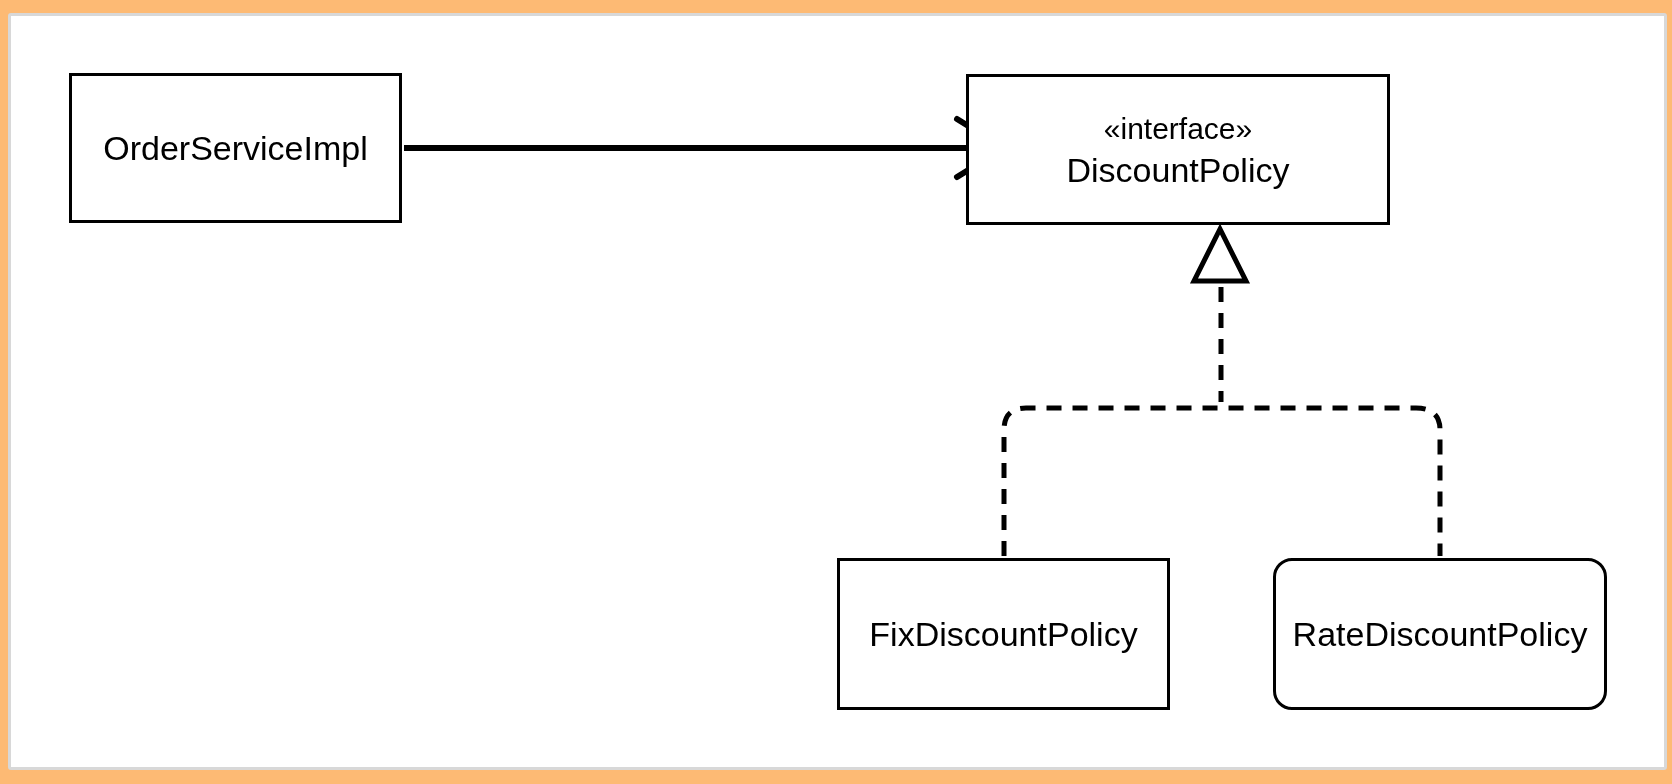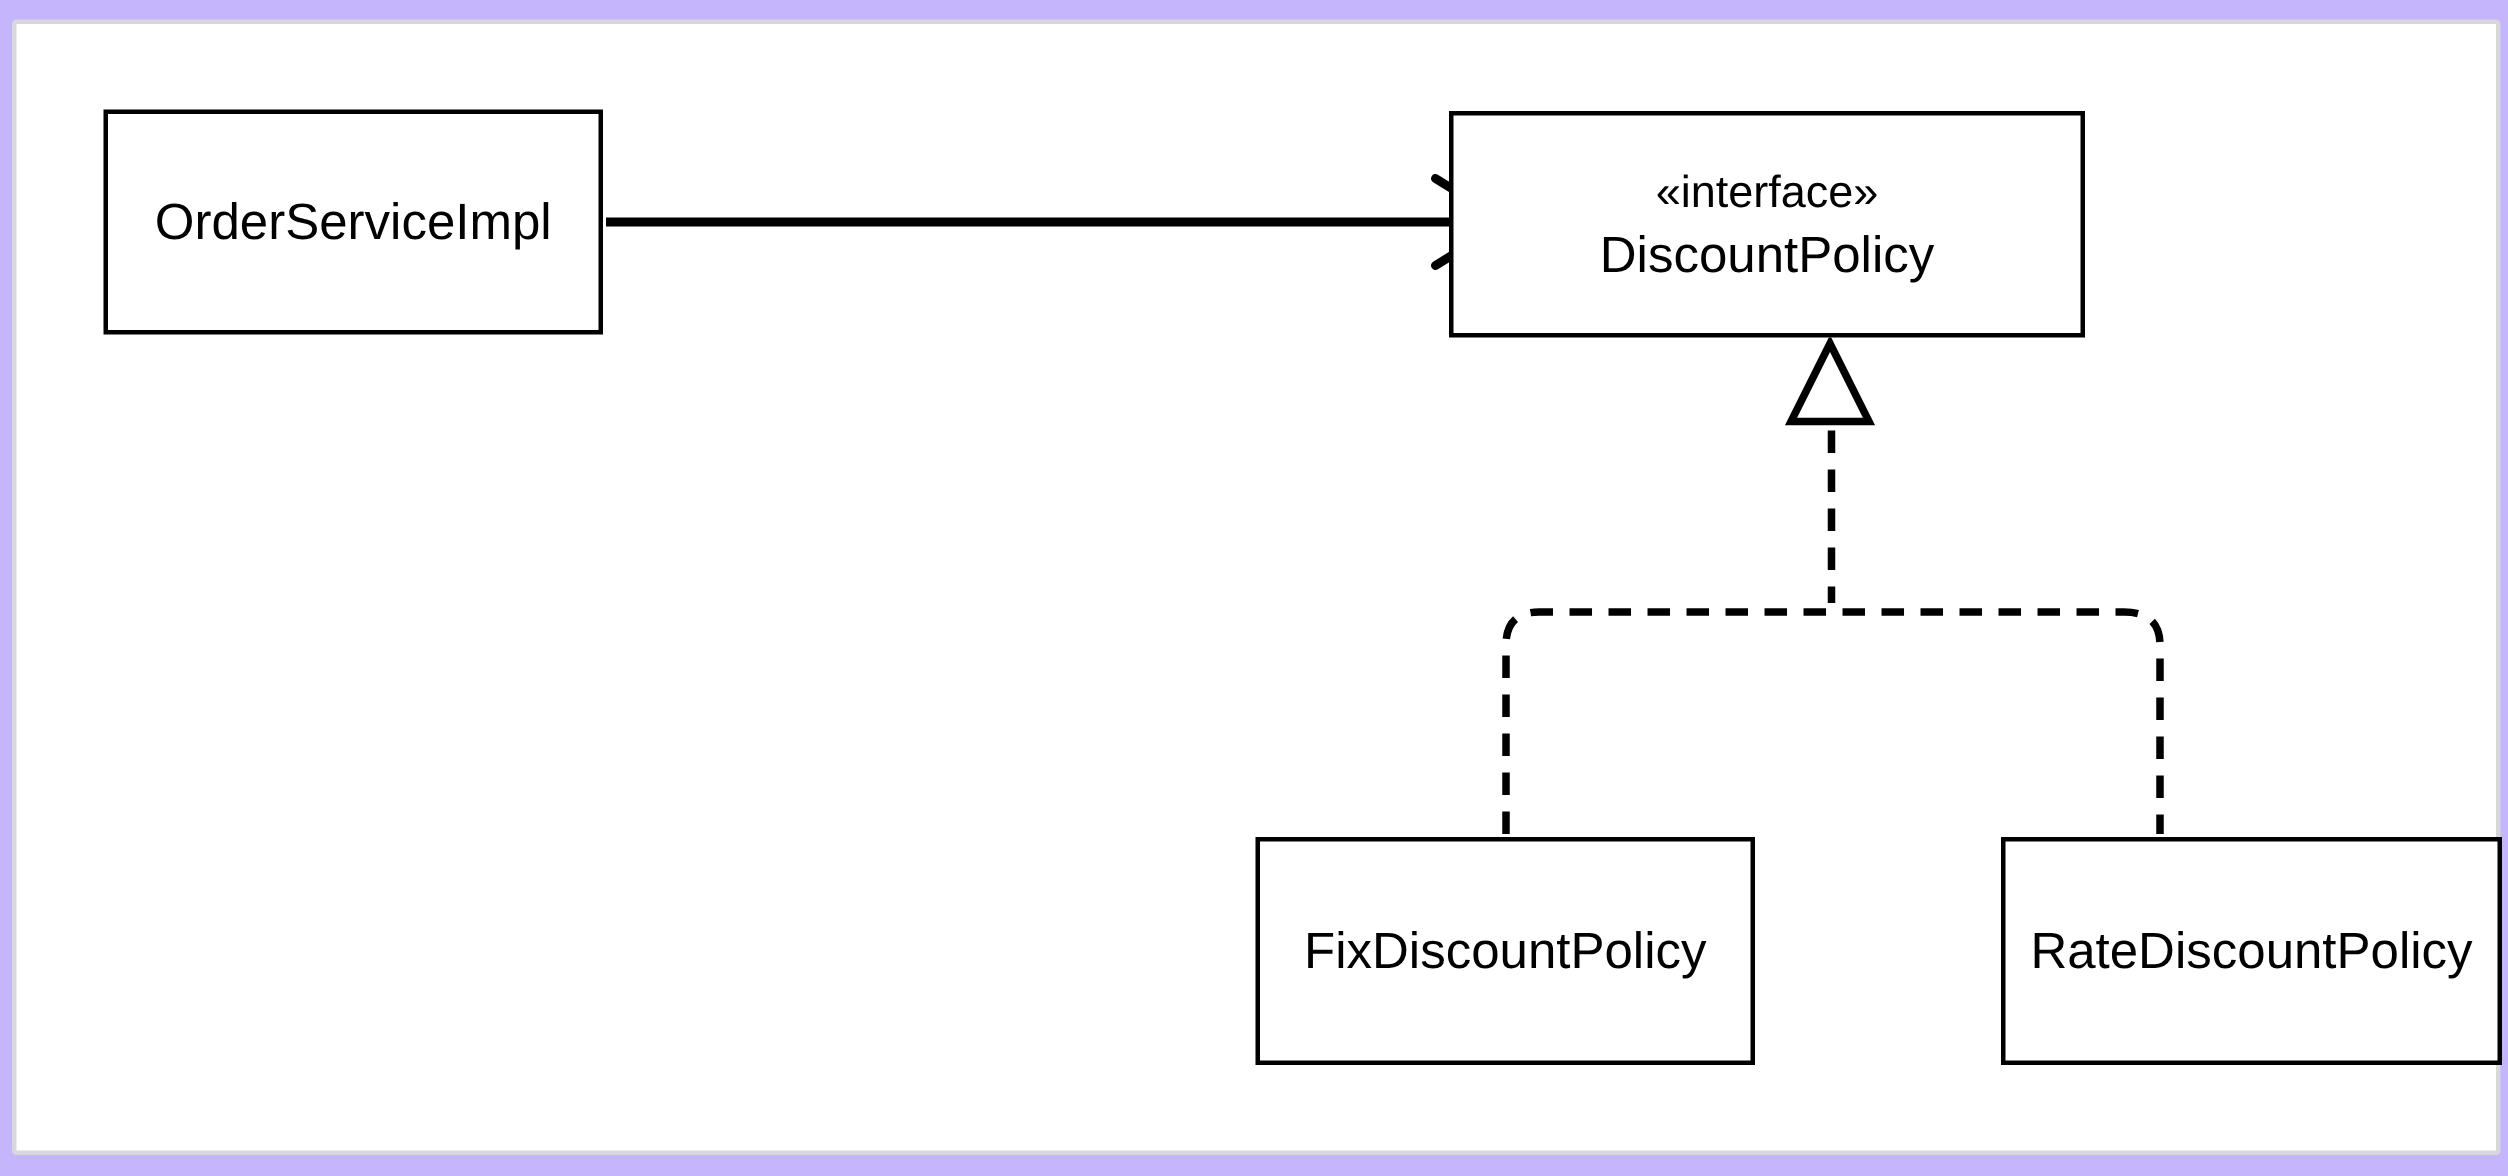--- a/index.html
+++ b/index.html
@@ -5,21 +5,21 @@
   html, body {
     margin: 0;
     padding: 0;
     background: #ffffff;
     font-family: "Liberation Sans", "DejaVu Sans", sans-serif;
   }
   .canvas {
     position: relative;
     width: 1672px;
     height: 784px;
-    background: #c4b5fd;
+    background: #fdba74;
     overflow: hidden;
   }
   .frame {
     position: absolute;
     left: 8px;
     top: 13px;
     width: 1653px;
     height: 751px;
     border: 3px solid #d8d8d8;
     border-radius: 3px;
@@ -60,21 +60,21 @@
   .node-name-bold {
     font-size: 34px;
     line-height: 42px;
     font-weight: 400;
     color: #000000;
     white-space: nowrap;
   }
   #node-order-service   { left: 69px;   top: 73px;  width: 333px; height: 150px; }
   #node-discount-policy { left: 966px; top: 74px;  width: 424px; height: 151px; }
   #node-fix-discount    { left: 837px;  top: 558px; width: 333px; height: 152px; }
-  #node-rate-discount   { left: 1334px; top: 558px; width: 334px; height: 152px; }
+  #node-rate-discount   { left: 1273px; top: 558px; width: 334px; height: 152px; border-radius: 19px; }
 </style>
 </head>
 <body>
 
 <div class="canvas">
 
   <div class="frame"></div>
 
   <svg class="edges-svg" viewBox="0 0 1672 784" xmlns="http://www.w3.org/2000/svg">
 

